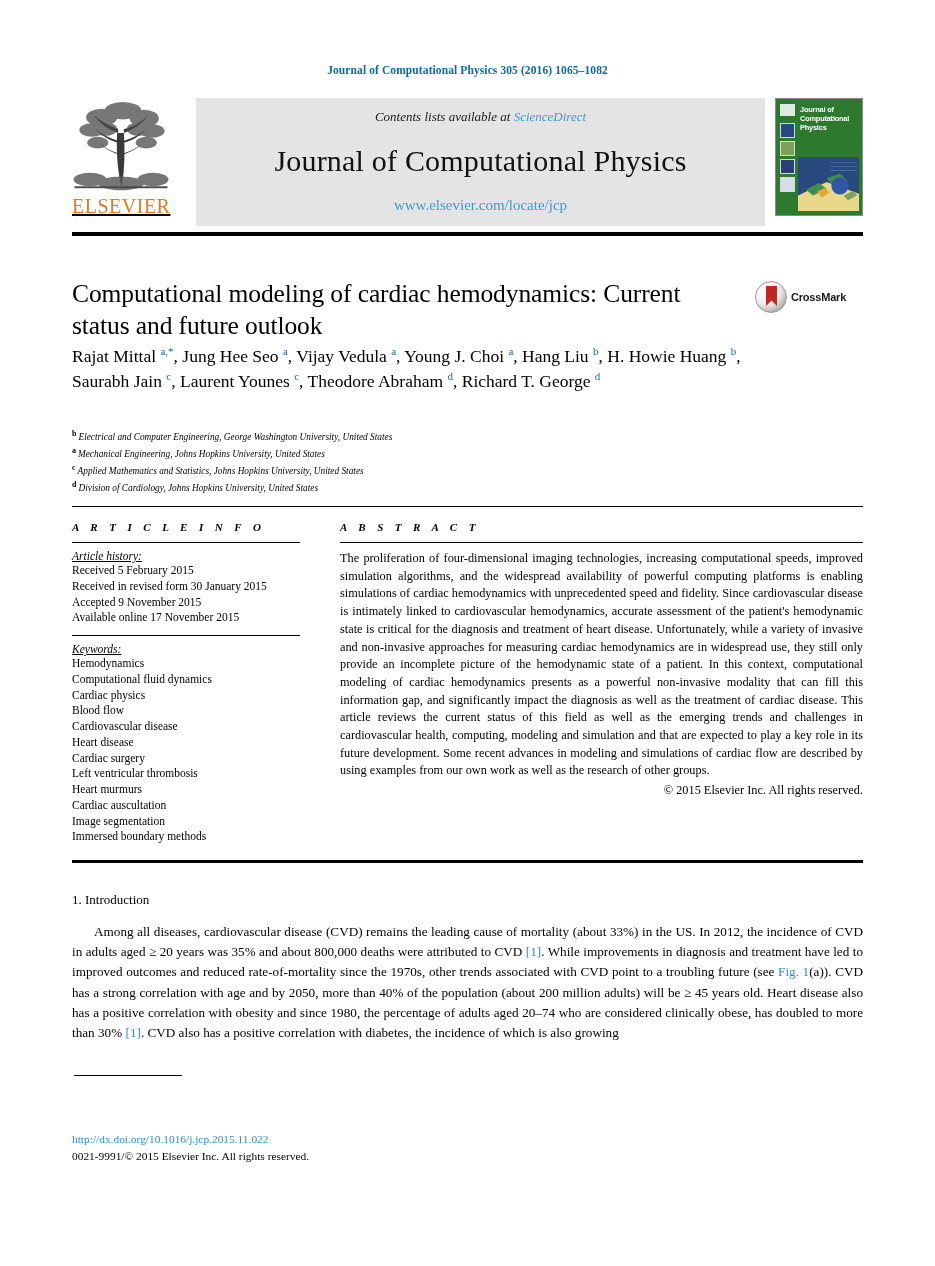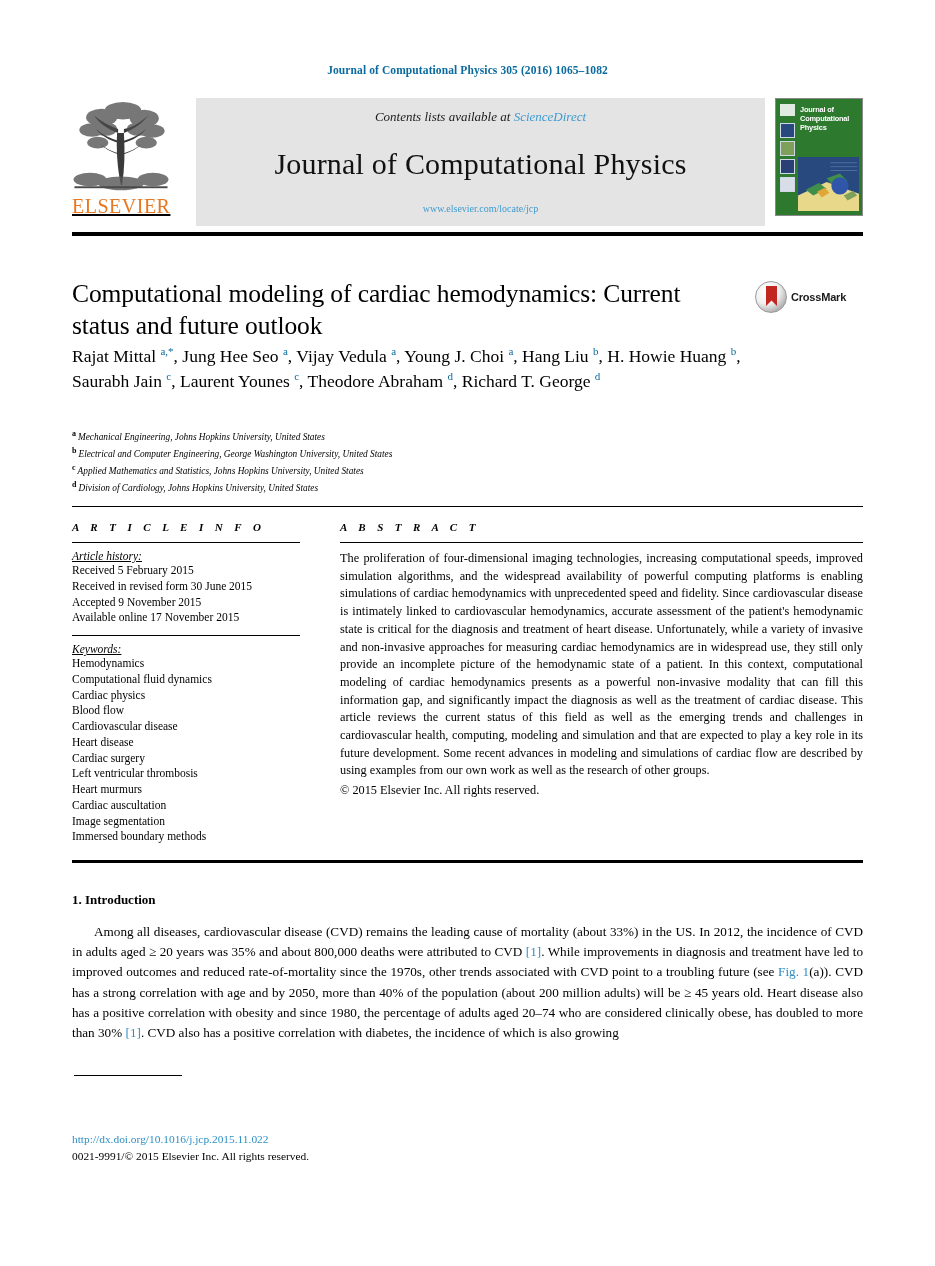--- a/index.html
+++ b/index.html
@@ -87,21 +87,21 @@
   }
   .contents-line .sd {
     color: #3f9bd0;
   }
   .journal-name {
     font-size: 30px;
     color: #111111;
     letter-spacing: 0.2px;
   }
   .journal-url {
-    font-size: 10px;
+    font-size: 15px;
     color: #3f9bd0;
   }
   .cover-block {
     flex: 0 0 90px;
     width: 90px;
     display: flex;
     align-items: flex-start;
     justify-content: flex-end;
   }
   .cover-img {
@@ -297,31 +297,31 @@
     line-height: 1.37;
   }
   .abstract-body {
     font-size: 12.3px;
     line-height: 1.44;
     text-align: justify;
     color: #000000;
   }
   .copyright {
     font-size: 12.3px;
-    text-align: left;
+    text-align: right;
     margin-top: 3px;
   }
 
   
   .intro-heading {
     position: absolute;
     top: 892px;
     left: 72px;
     font-size: 13px;
-    font-weight: bold;
+    font-weight: normal;
   }
   .intro-body {
     position: absolute;
     top: 922px;
     left: 72px;
     width: 791px;
     font-size: 13.2px;
     line-height: 1.53;
     text-align: justify;
     text-indent: 22px;
@@ -445,35 +445,35 @@
     <h1 class="article-title">Computational modeling of cardiac hemodynamics: Current status and future outlook</h1>
     <div class="crossmark">
       <div class="crossmark-badge"></div>
       <div class="crossmark-text">CrossMark</div>
     </div>
   </div>
 
   <div class="authors">Rajat Mittal <sup>a,*</sup>, Jung Hee Seo <sup>a</sup>, Vijay Vedula <sup>a</sup>, Young J. Choi <sup>a</sup>, Hang Liu <sup>b</sup>, H. Howie Huang <sup>b</sup>, Saurabh Jain <sup>c</sup>, Laurent Younes <sup>c</sup>, Theodore Abraham <sup>d</sup>, Richard T. George <sup>d</sup></div>
 
   <div class="affiliations">
+      <div><span class="mark">b</span><span>Electrical and Computer Engineering, George Washington University, United States</span></div>
       <div><span class="mark">a</span><span>Mechanical Engineering, Johns Hopkins University, United States</span></div>
-      <div><span class="mark">b</span><span>Electrical and Computer Engineering, George Washington University, United States</span></div>
       <div><span class="mark">c</span><span>Applied Mathematics and Statistics, Johns Hopkins University, United States</span></div>
       <div><span class="mark">d</span><span>Division of Cardiology, Johns Hopkins University, United States</span></div>
     </div>
 
   <div class="rule-thin" style="top:506px;"></div>
 
   <div class="col-left">
     <div class="sec-head">A R T I C L E    I N F O</div>
     <div class="col-rule"></div>
     <div class="info-label">Article history:</div>
     <div id="history-list">
         <div class="info-line">Received 5 February 2015</div>
-        <div class="info-line">Received in revised form 30 June 2015</div>
+        <div class="info-line">Received in revised form 30 January 2015</div>
         <div class="info-line">Accepted 9 November 2015</div>
         <div class="info-line">Available online 17 November 2015</div>
       </div>
     <div class="col-rule"></div>
     <div class="info-label">Keywords:</div>
     <div class="kw-block" id="keywords-list" style="margin-top:0">
         <div class="kw-item">Hemodynamics</div>
         <div class="kw-item">Computational fluid dynamics</div>
         <div class="kw-item">Cardiac physics</div>
         <div class="kw-item">Blood flow</div>

